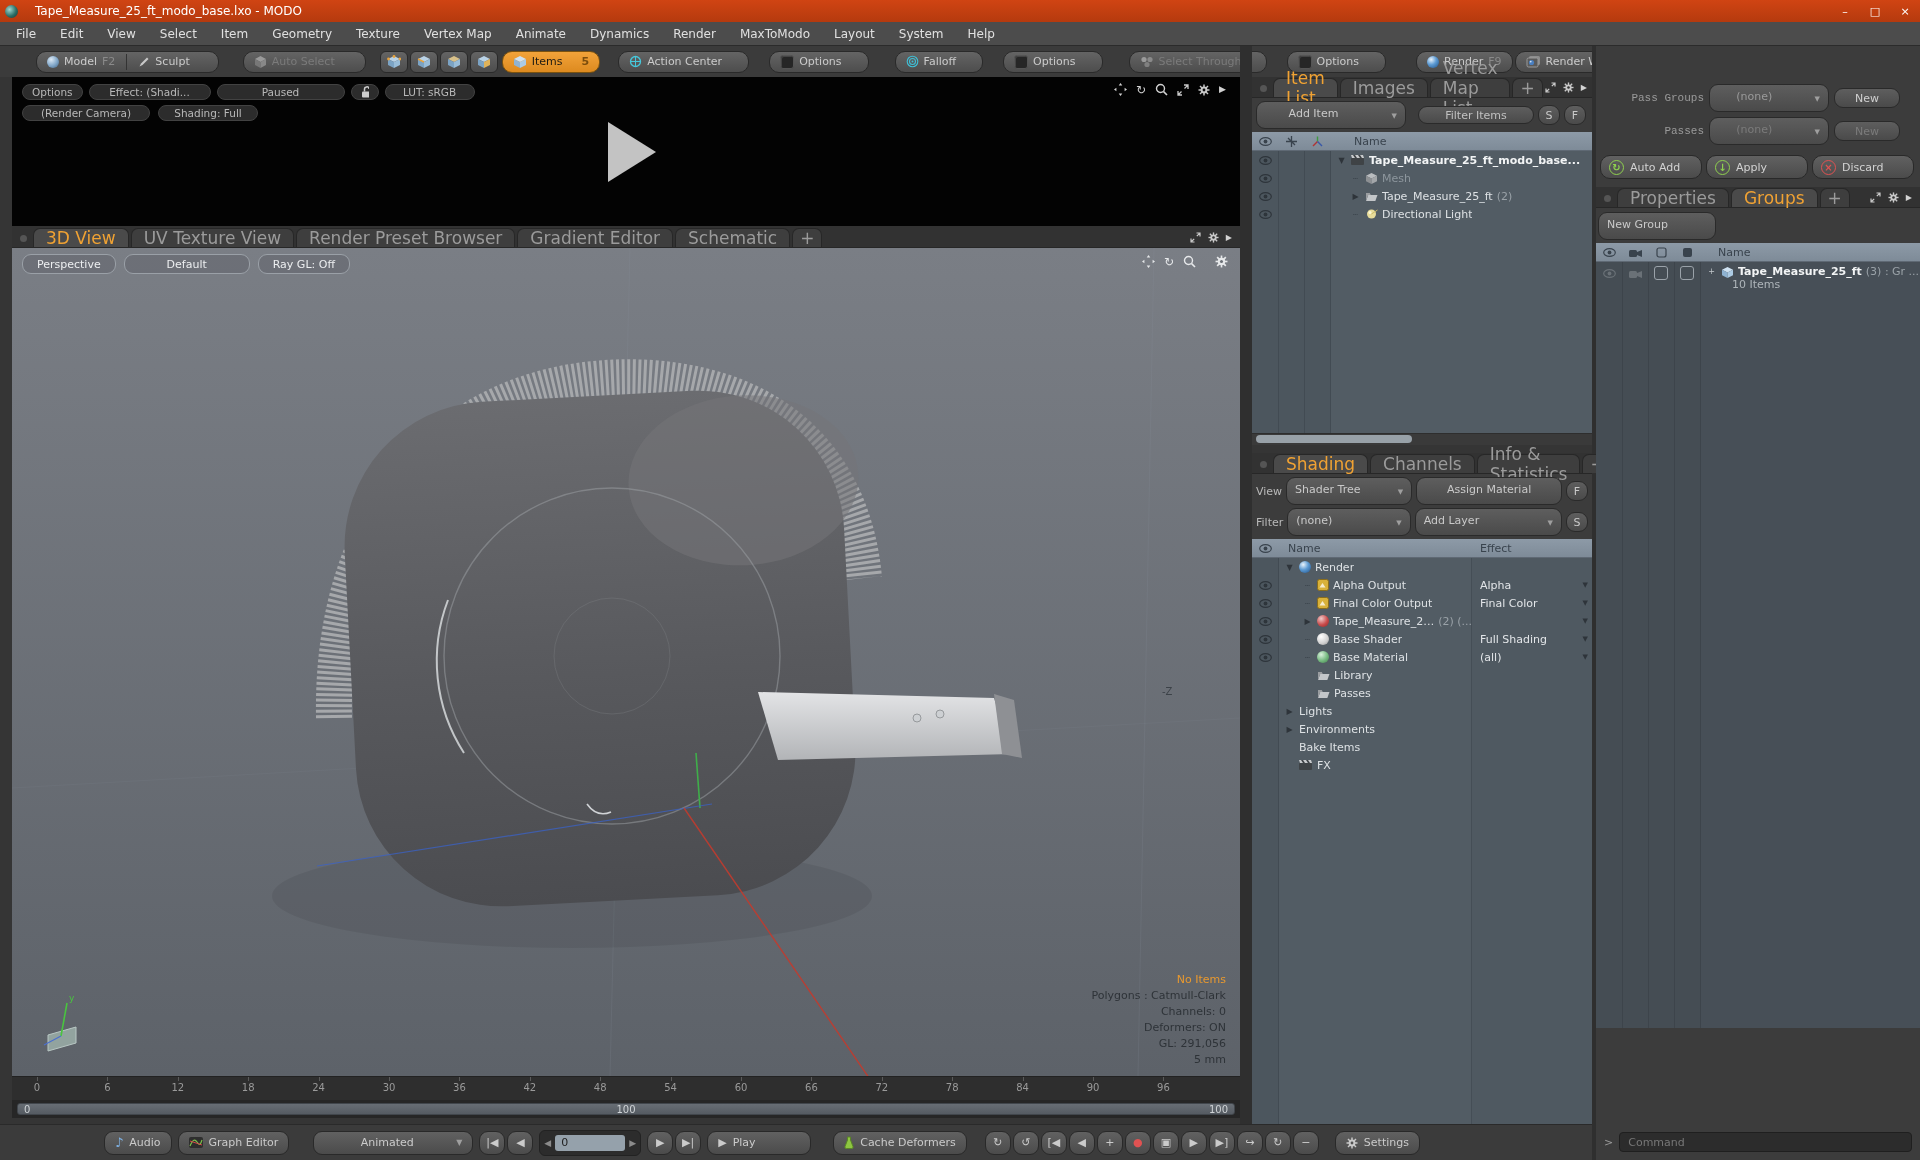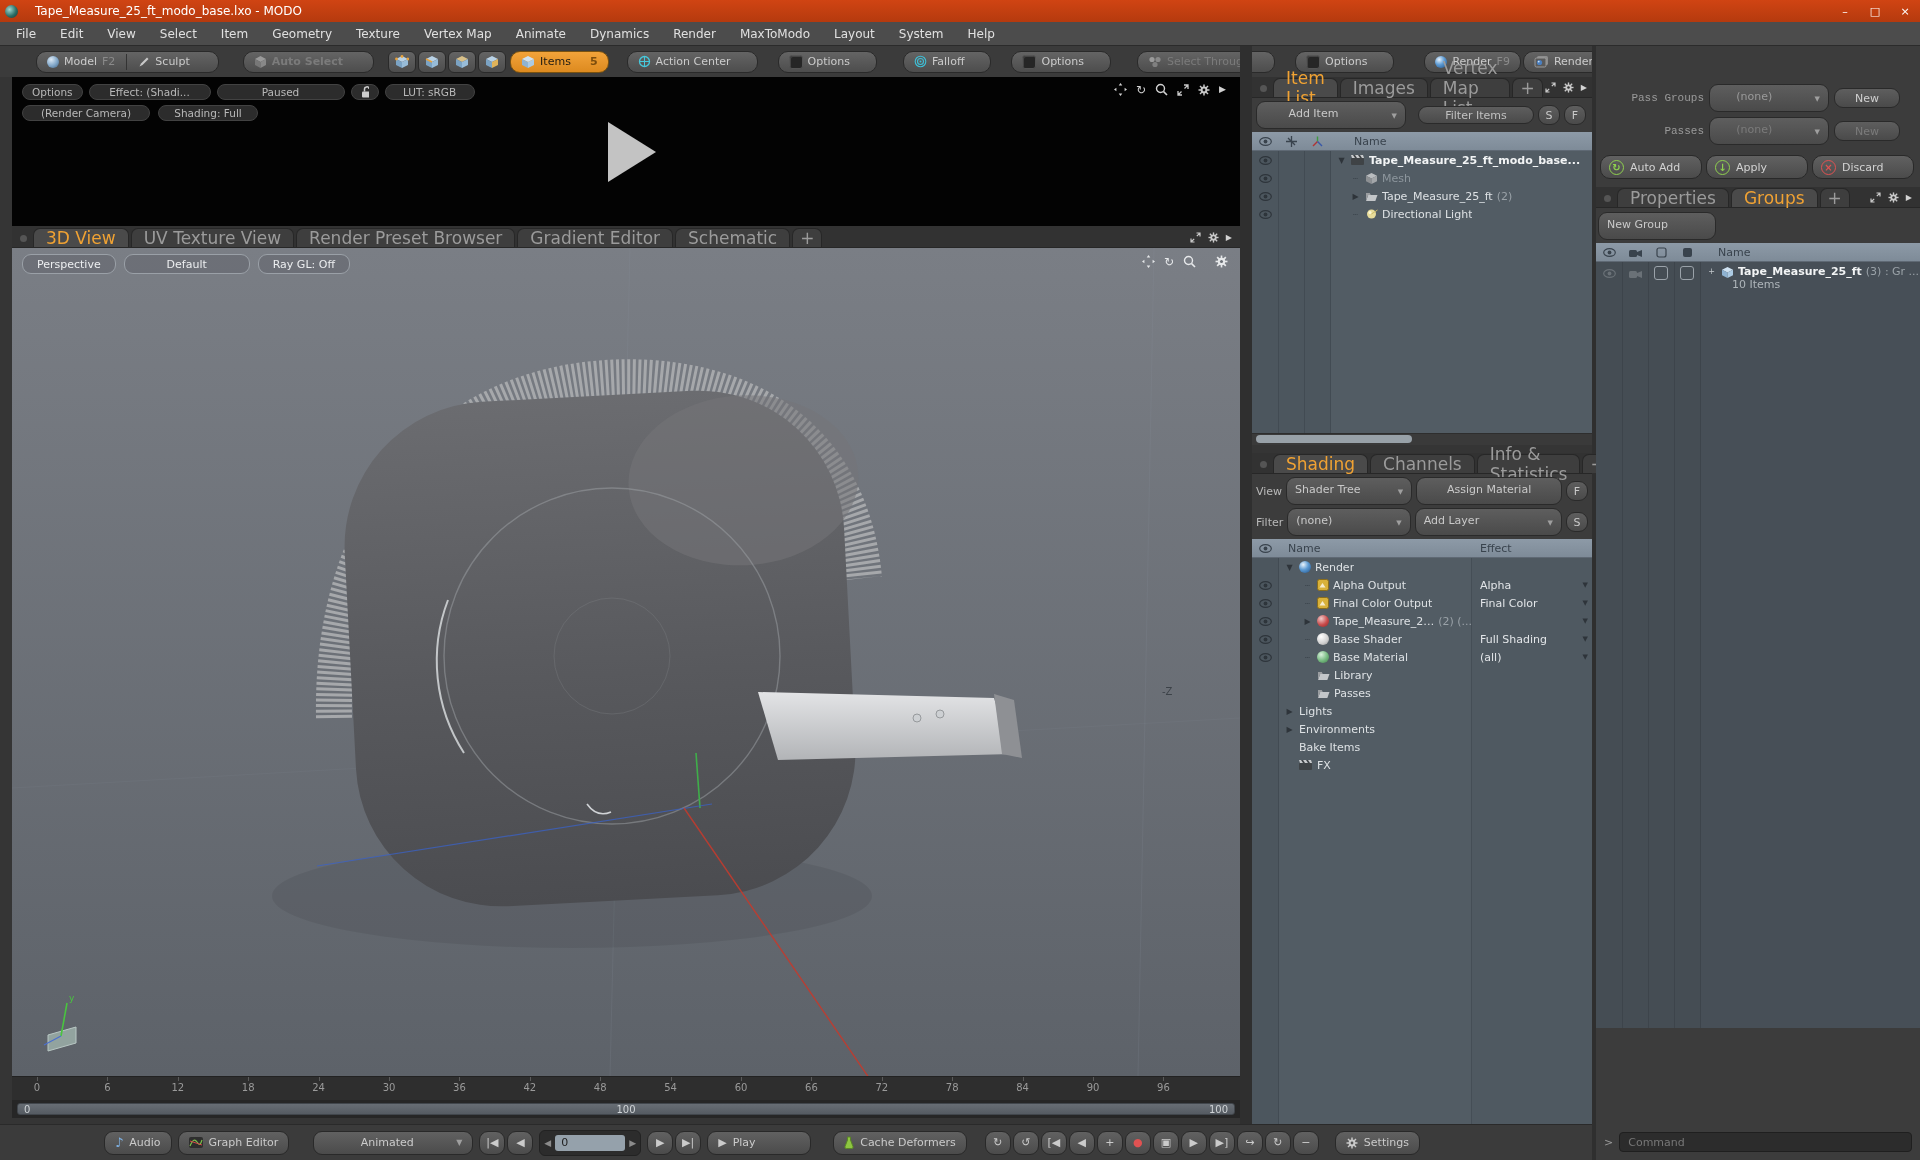--- a/index.html
+++ b/index.html
@@ -191,21 +191,21 @@
       <span>Model</span>
       <span class="key">F2</span>
       <span class="divline"></span>
       <span class="icn">
           <svg width="12" height="12">
             <path d="M1.5 10.5 L3 7.5 L9 1.5 L10.5 3 L4.5 9 Z" fill="#c9c9c9"></path>
           </svg>
         </span>
       <span style="padding-right:24px;">Sculpt</span>
     </span>
-    <span class="pill disabled" style="margin-left:24px;font-weight:bold;">
+    <span class="pill disabled" style="margin-left:24px;">
       <span class="icn">
           <svg width="13" height="13">
             <polygon points="6.5,1 12,4 6.5,7 1,4" fill="#9a9a9a"></polygon>
             <polygon points="1,4 6.5,7 6.5,13 1,10" fill="#777"></polygon>
             <polygon points="12,4 6.5,7 6.5,13 12,10" fill="#888"></polygon>
           </svg>
         </span>
       <span style="padding-right:20px;">Auto Select</span>
     </span>
     <span style="display:inline-flex;gap:2px;margin-left:14px;">
@@ -464,20 +464,28 @@
               <line x1="0.5" y1="6" x2="11.5" y2="6"></line>
               <line x1="2" y1="2" x2="10" y2="10"></line>
               <line x1="10" y1="2" x2="2" y2="10"></line>
             </g>
             <circle cx="6" cy="6" r="3.4" fill="#e6e8ea"></circle>
             <circle cx="6" cy="6" r="1.4" fill="#6a6f76"></circle>
           </svg>
         </span>
     </div>
     <div id="axis-label">-Z</div>
+    <div id="vp-status">
+      <div class="no-items">No Items</div>
+      <div>Polygons : Catmull-Clark</div>
+      <div>Channels: 0</div>
+      <div>Deformers: ON</div>
+      <div>GL: 291,056</div>
+      <div>5 mm</div>
+    </div>
   </div>
 
   <div id="ruler" class="abs">
       <span class="tickmark" style="left: 25px;"></span>
       <span class="tick" style="left: 25px;">0</span>
       <span class="tickmark" style="left: 95.4px;"></span>
       <span class="tick" style="left: 95.4px;">6</span>
       <span class="tickmark" style="left: 165.8px;"></span>
       <span class="tick" style="left: 165.8px;">12</span>
       <span class="tickmark" style="left: 236.2px;"></span>

